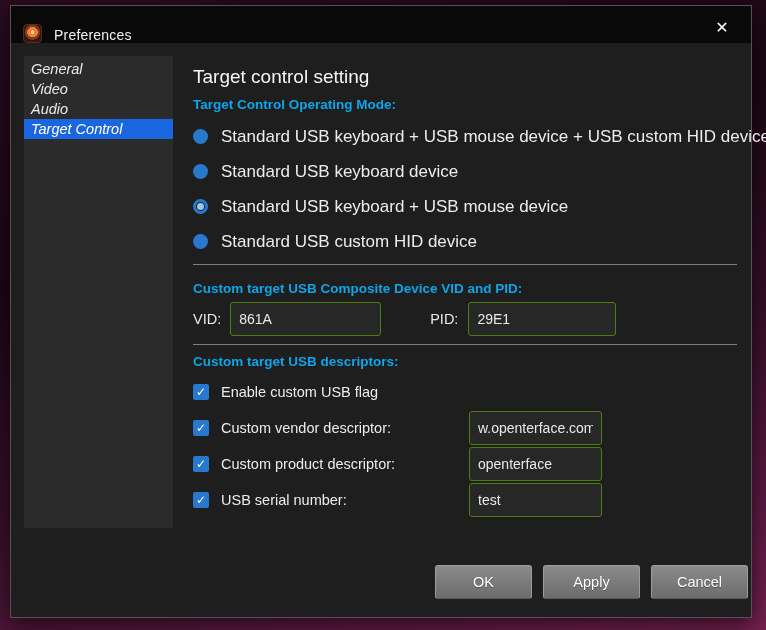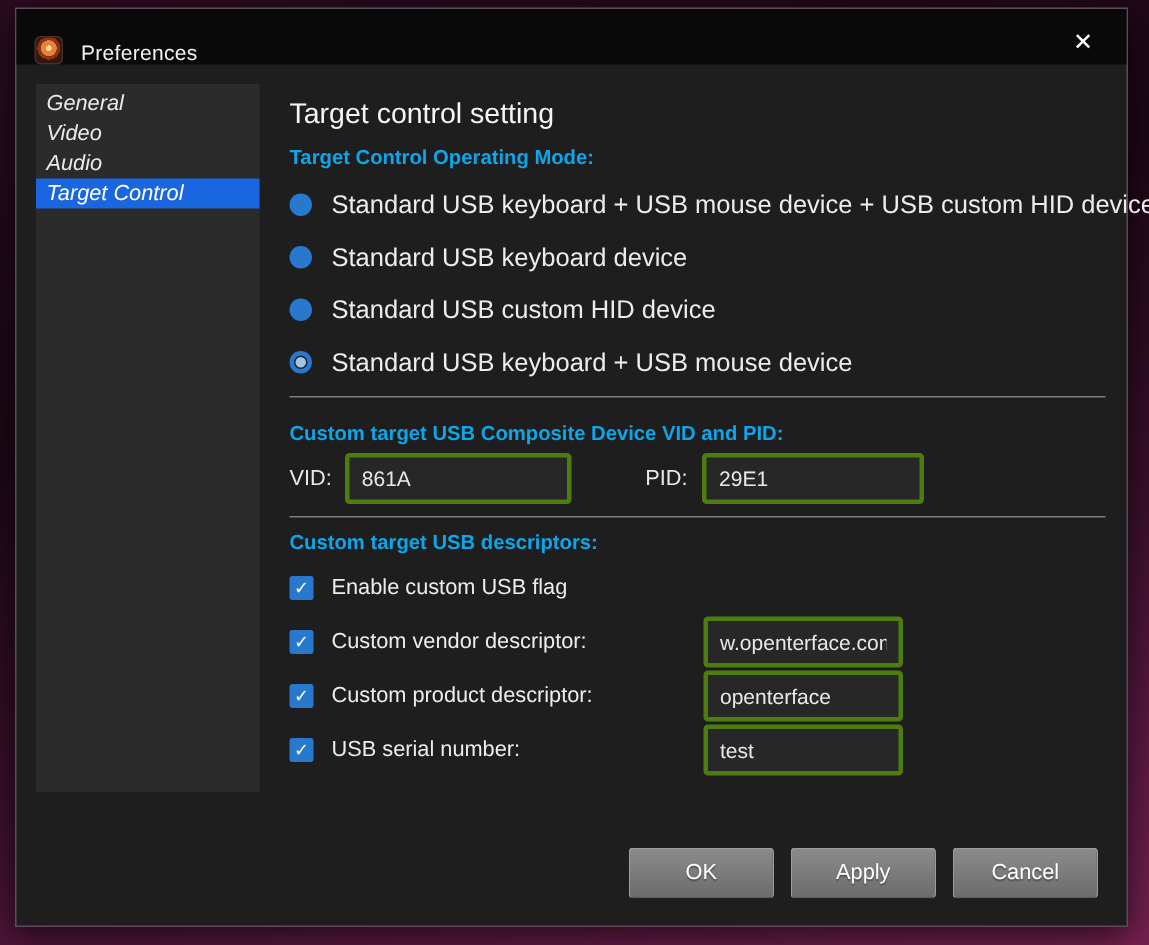--- a/index.html
+++ b/index.html
@@ -71,42 +71,42 @@
   }
   .radio-label { color: #ececec; font-size: 17px; white-space: nowrap; }
   hr.sep {
     border: none; border-top: 1px solid #7e7e7e; margin-top: 12px;
   }
   .vidpid-row {
     display: flex; align-items: center; margin-top: 9px; height: 27px;
   }
   .field-label { color: #e8e8e8; font-size: 14.5px; }
   input.text-field {
-    background: #272727; border: 3px solid #4d7c0f; border-radius: 3px;
+    background: #272727; border: 1px solid #4d7c0f; border-radius: 3px;
     color: #e9e9e9; font-size: 14px; font-family: "Liberation Sans", sans-serif;
     height: 34px; padding: 0 8px; outline: none;
   }
   .vid-input { width: 151px; margin-left: 9px; }
   .pid-label { margin-left: 49px; }
   .pid-input { width: 148px; margin-left: 10px; }
   .check-row {
     display: flex; align-items: center; margin-top: 10px; height: 26px;
   }
   .checkbox {
     width: 16px; height: 16px; flex: 0 0 16px; border-radius: 2px;
     background: #2879cd; margin-right: 12px; cursor: pointer;
     color: #ffffff; font-size: 12px; font-weight: bold;
     display: flex; align-items: center; justify-content: center;
     font-family: "DejaVu Sans", sans-serif;
   }
   .check-label { color: #ececec; font-size: 14.5px; white-space: nowrap; }
   .desc-input { width: 133px; height: 25px; position: absolute; left: 276px; }
   .check-row { position: relative; }
   .button-row {
-    position: absolute; right: 19px; bottom: 18px; display: flex; gap: 11px; justify-content: space-between;
+    position: absolute; right: 3px; bottom: 18px; display: flex; gap: 11px; justify-content: space-between;
   }
   .dlg-btn {
     width: 97px; height: 34px; border-radius: 3px; cursor: pointer;
     background: linear-gradient(#8b8b8b, #6c6c6c);
     border: 1px solid #9c9c9c; border-bottom-color: #5a5a5a;
     color: #ffffff; font-size: 14.5px; font-family: "Liberation Sans", sans-serif;
     text-shadow: 0 1px 1px rgba(0,0,0,.35);
   }
 </style>
 </head>
@@ -135,26 +135,26 @@
 
       <div class="radio-row">
         <span class="radio"></span>
         <span class="radio-label">Standard USB keyboard + USB mouse device + USB custom HID device</span>
       </div>
       <div class="radio-row">
         <span class="radio"></span>
         <span class="radio-label">Standard USB keyboard device</span>
       </div>
       <div class="radio-row">
+        <span class="radio selected"></span>
+        <span class="radio-label">Standard USB keyboard + USB mouse device</span>
+      </div>
+      <div class="radio-row">
         <span class="radio"></span>
         <span class="radio-label">Standard USB custom HID device</span>
-      </div>
-      <div class="radio-row">
-        <span class="radio selected"></span>
-        <span class="radio-label">Standard USB keyboard + USB mouse device</span>
       </div>
 
       <hr class="sep">
 
       <div class="section-label" style="margin-top:16px">Custom target USB Composite Device VID and PID:</div>
 
       <div class="vidpid-row">
         <span class="field-label">VID:</span>
         <input class="text-field vid-input" type="text" value="861A" style="">
         <span class="field-label pid-label">PID:</span>

